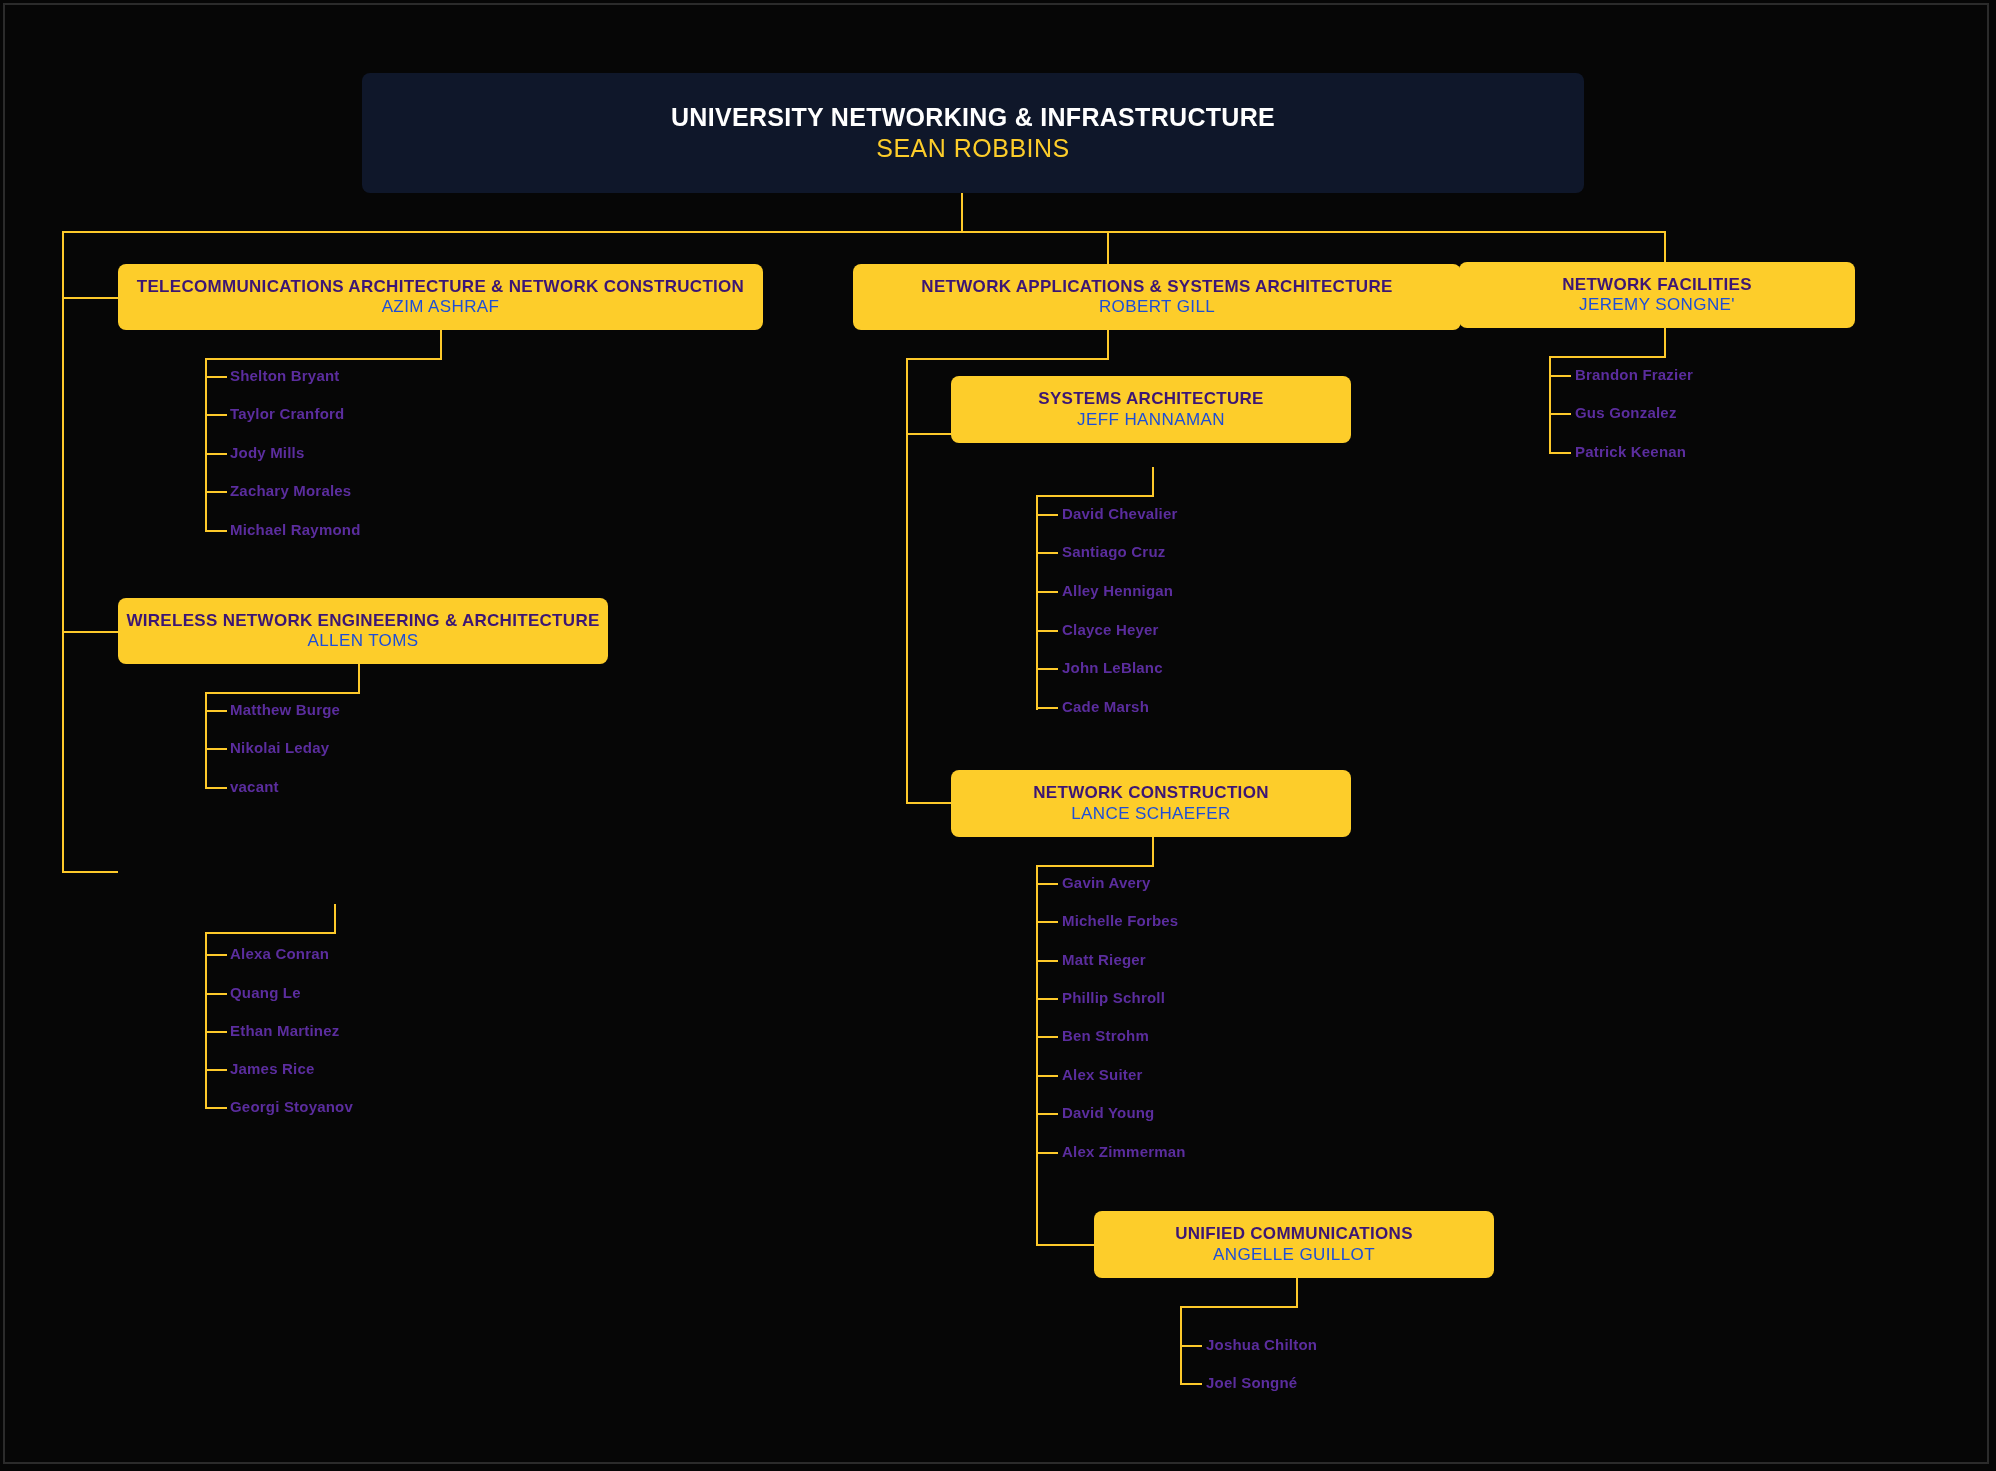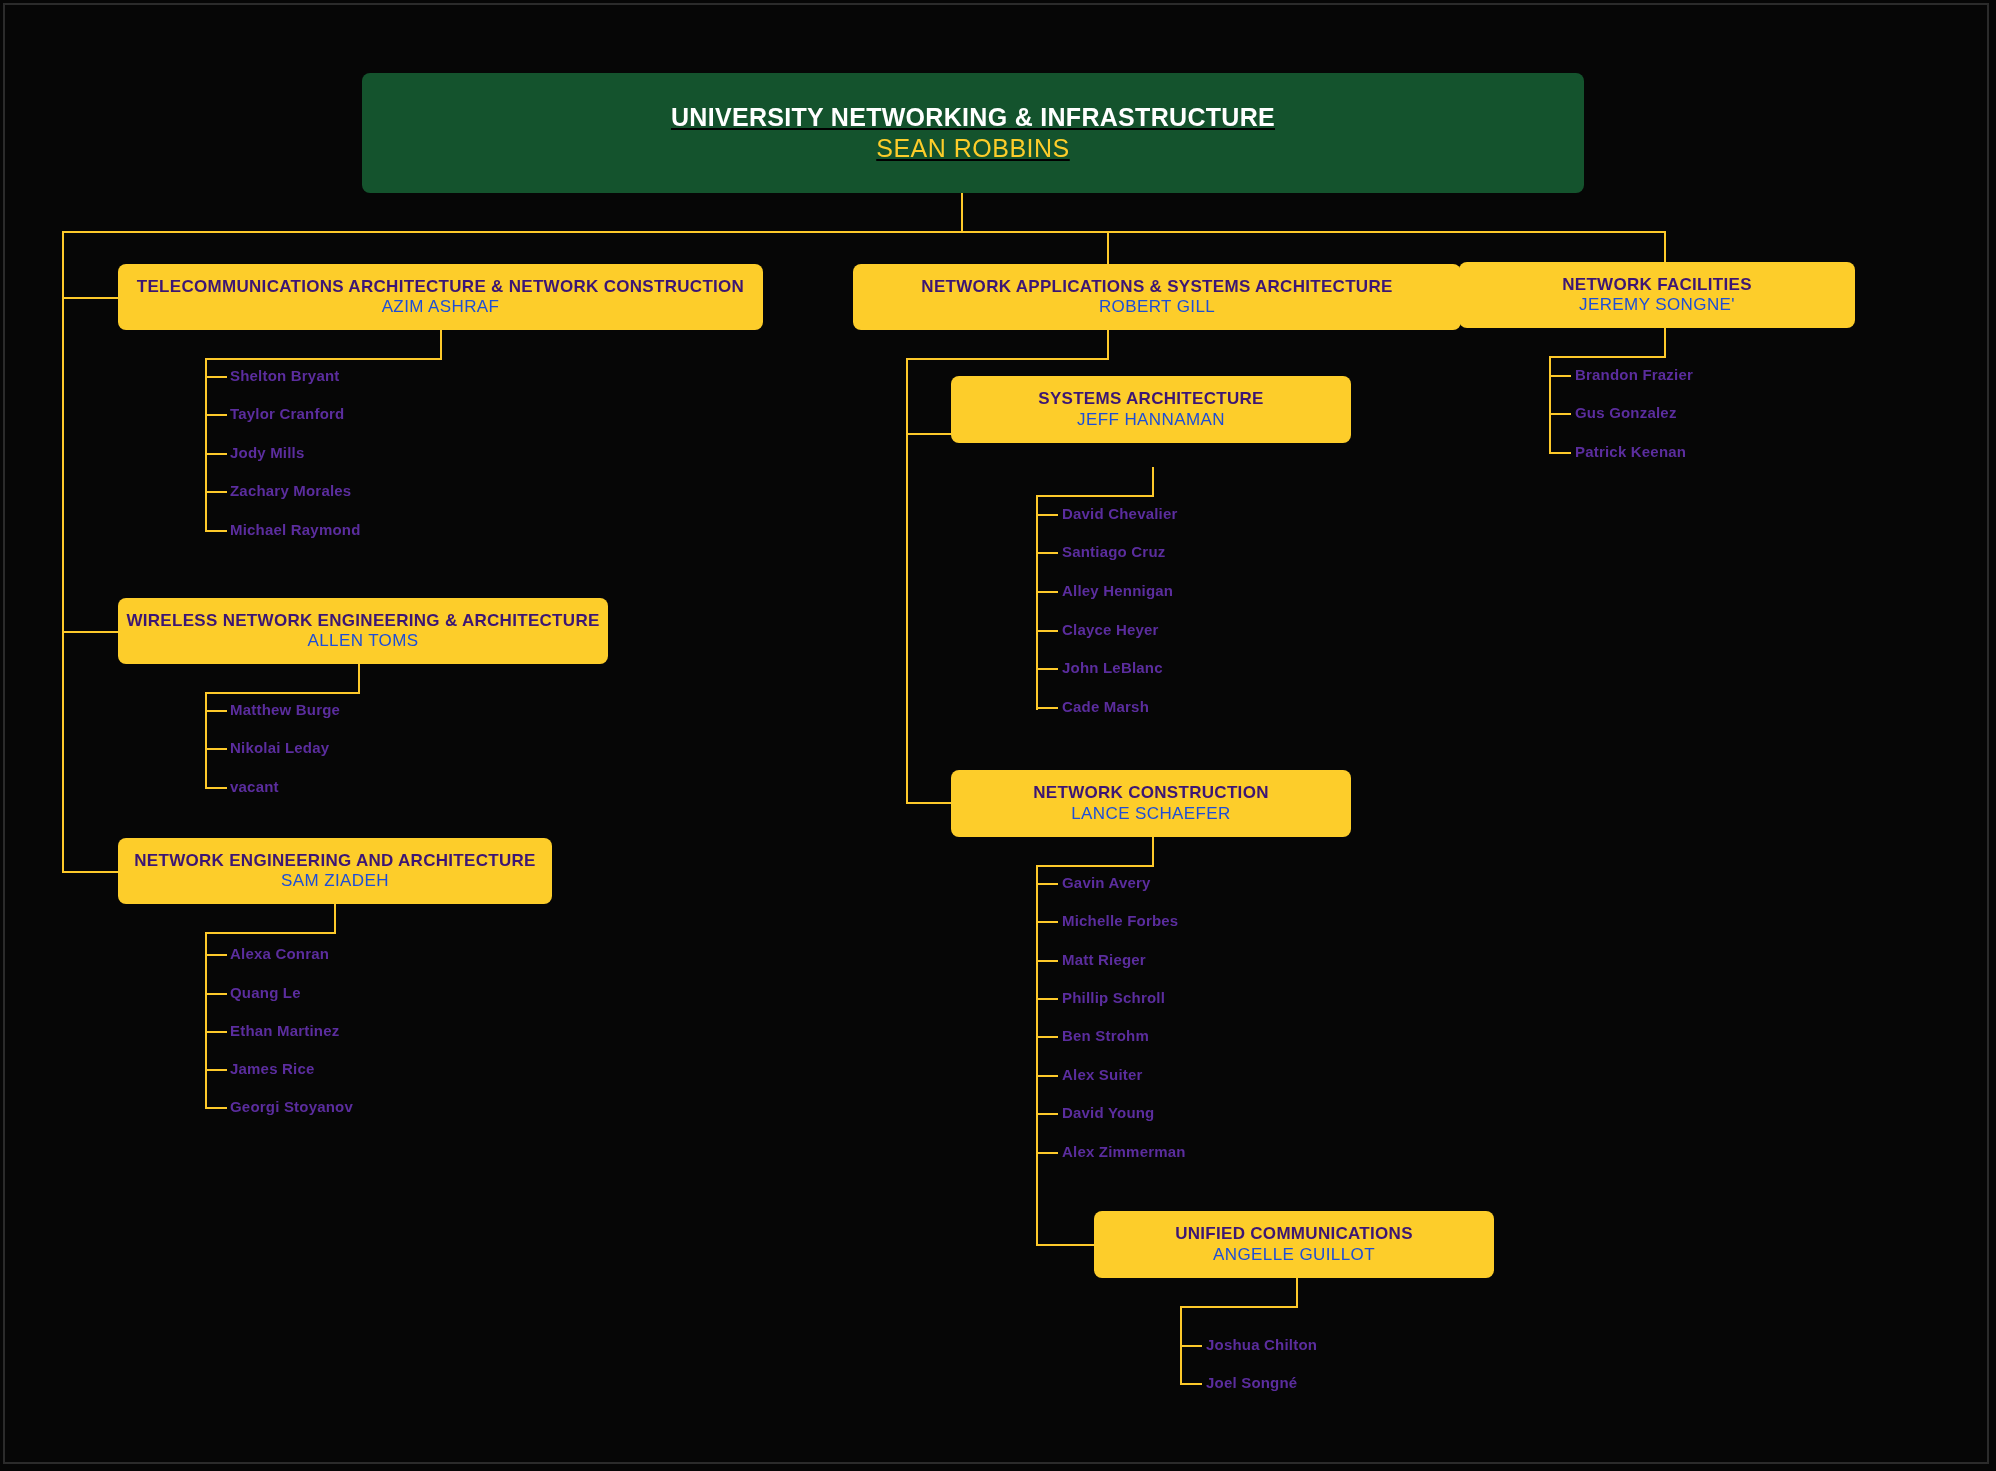--- a/index.html
+++ b/index.html
@@ -30,22 +30,21 @@
     box-sizing: border-box;
     border-radius: 8px;
     display: flex;
     flex-direction: column;
     align-items: center;
     justify-content: center;
     text-align: center;
     padding: 6px 14px;
   }
   .node.root {
-    background: #14532d;
-    text-decoration: underline;
+    background: #0f172a;
   }
   .node.unit {
     background: #fdcd2a;
   }
   .node .title {
     font-weight: bold;
     letter-spacing: 0.3px;
     line-height: 1.15;
     white-space: nowrap;
   }
@@ -187,24 +186,20 @@
   <div class="node unit" style="left:118px; top:264px; width:645px; height:66px;">
     <div class="title">TELECOMMUNICATIONS ARCHITECTURE &amp; NETWORK CONSTRUCTION</div>
     <div class="person">AZIM ASHRAF</div>
   </div>
 
   <div class="node unit" style="left:118px; top:598px; width:490px; height:66px;">
     <div class="title">WIRELESS NETWORK ENGINEERING &amp; ARCHITECTURE</div>
     <div class="person">ALLEN TOMS</div>
   </div>
 
-  <div class="node unit" style="left:118px; top:838px; width:434px; height:66px;">
-    <div class="title">NETWORK ENGINEERING AND ARCHITECTURE</div>
-    <div class="person">SAM ZIADEH</div>
-  </div>
 
   <div class="node unit" style="left:853px; top:264px; width:608px; height:66px;">
     <div class="title">NETWORK APPLICATIONS &amp; SYSTEMS ARCHITECTURE</div>
     <div class="person">ROBERT GILL</div>
   </div>
 
   <div class="node unit" style="left:951px; top:376px; width:400px; height:67px;">
     <div class="title">SYSTEMS ARCHITECTURE</div>
     <div class="person">JEFF HANNAMAN</div>
   </div>

